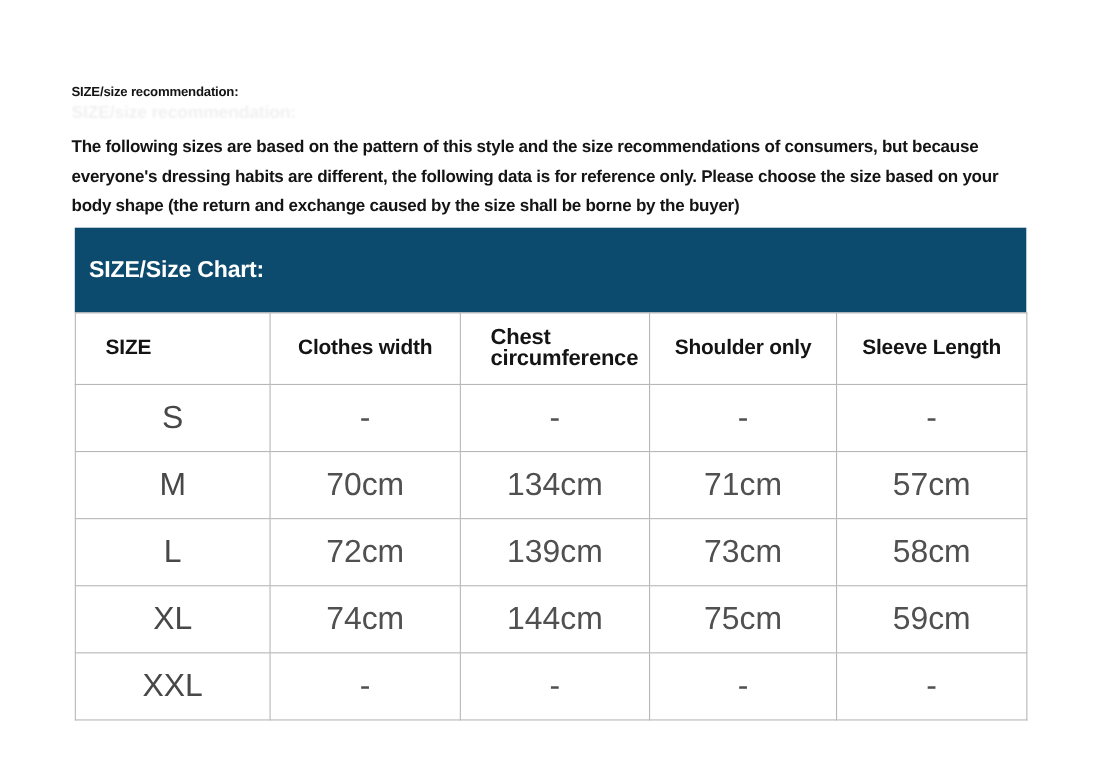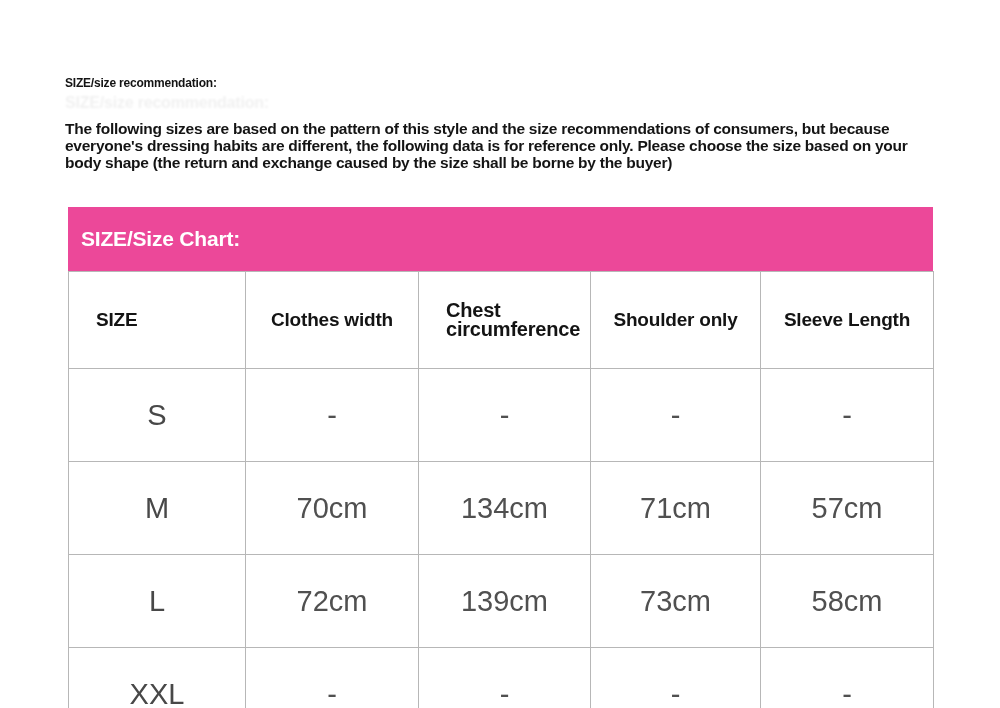--- a/index.html
+++ b/index.html
@@ -28,31 +28,31 @@
     filter: blur(1px);
     letter-spacing: -0.2px;
   }
   .disclaimer {
     position: absolute;
     left: 65px; top: 120px;
     width: 876px;
     font-size: 15.5px;
     font-weight: bold;
     color: #141414;
-    line-height: 17px;
+    line-height: 27px;
     letter-spacing: -0.25px;
   }
   .chart-section {
     position: absolute;
     left: 68px; top: 207px;
     width: 865px;
   }
   .chart-header-bar {
-    background: #ec4899;
-    height: 64px;
+    background: #0c4a6e;
+    height: 77px;
     display: flex;
     align-items: center;
     padding-left: 13px;
     box-sizing: border-box;
   }
   .chart-header-title {
     color: #ffffff;
     font-weight: bold;
     font-size: 21px;
     letter-spacing: -0.2px;
@@ -65,21 +65,21 @@
   .size-table col.c1 { width: 177px; }
   .size-table col.c2 { width: 173px; }
   .size-table col.c3 { width: 172px; }
   .size-table col.c4 { width: 170px; }
   .size-table col.c5 { width: 173px; }
   .size-table th, .size-table td {
     border: 1px solid #b7b7b7;
     background: #ffffff;
     text-align: center;
     vertical-align: middle;
-    padding: 16px;
+    padding: 0;
   }
   .size-table thead th {
     height: 64px;
     font-size: 19px;
     font-weight: bold;
     color: #141414;
     letter-spacing: -0.2px;
   }
   .size-table thead th.align-left {
     text-align: left;
@@ -148,20 +148,27 @@
         <td>57cm</td>
       </tr>
       <tr>
         <td class="size-cell">L</td>
         <td>72cm</td>
         <td>139cm</td>
         <td>73cm</td>
         <td>58cm</td>
       </tr>
       <tr>
+        <td class="size-cell">XL</td>
+        <td>74cm</td>
+        <td>144cm</td>
+        <td>75cm</td>
+        <td>59cm</td>
+      </tr>
+      <tr>
         <td class="size-cell">XXL</td>
         <td>-</td>
         <td>-</td>
         <td>-</td>
         <td>-</td>
       </tr>
     </tbody>
   </table>
 
 </div>

